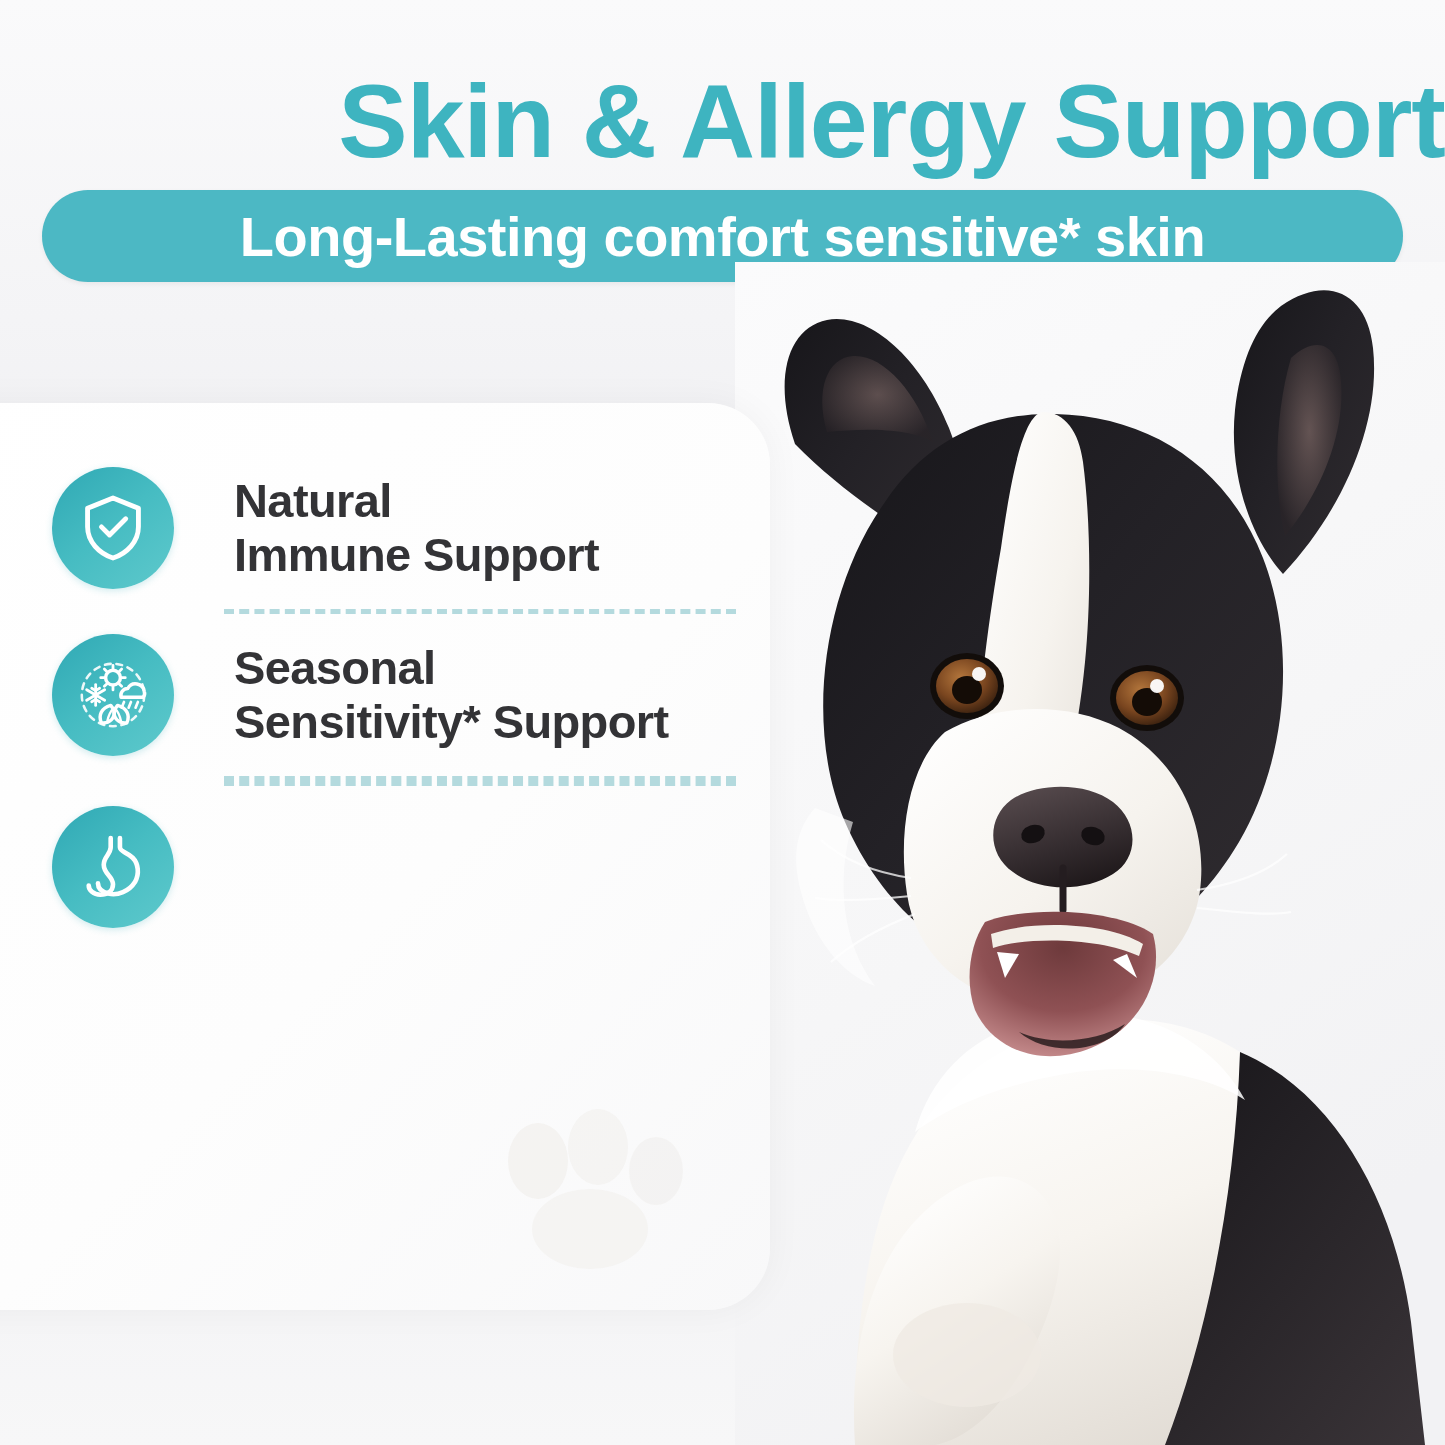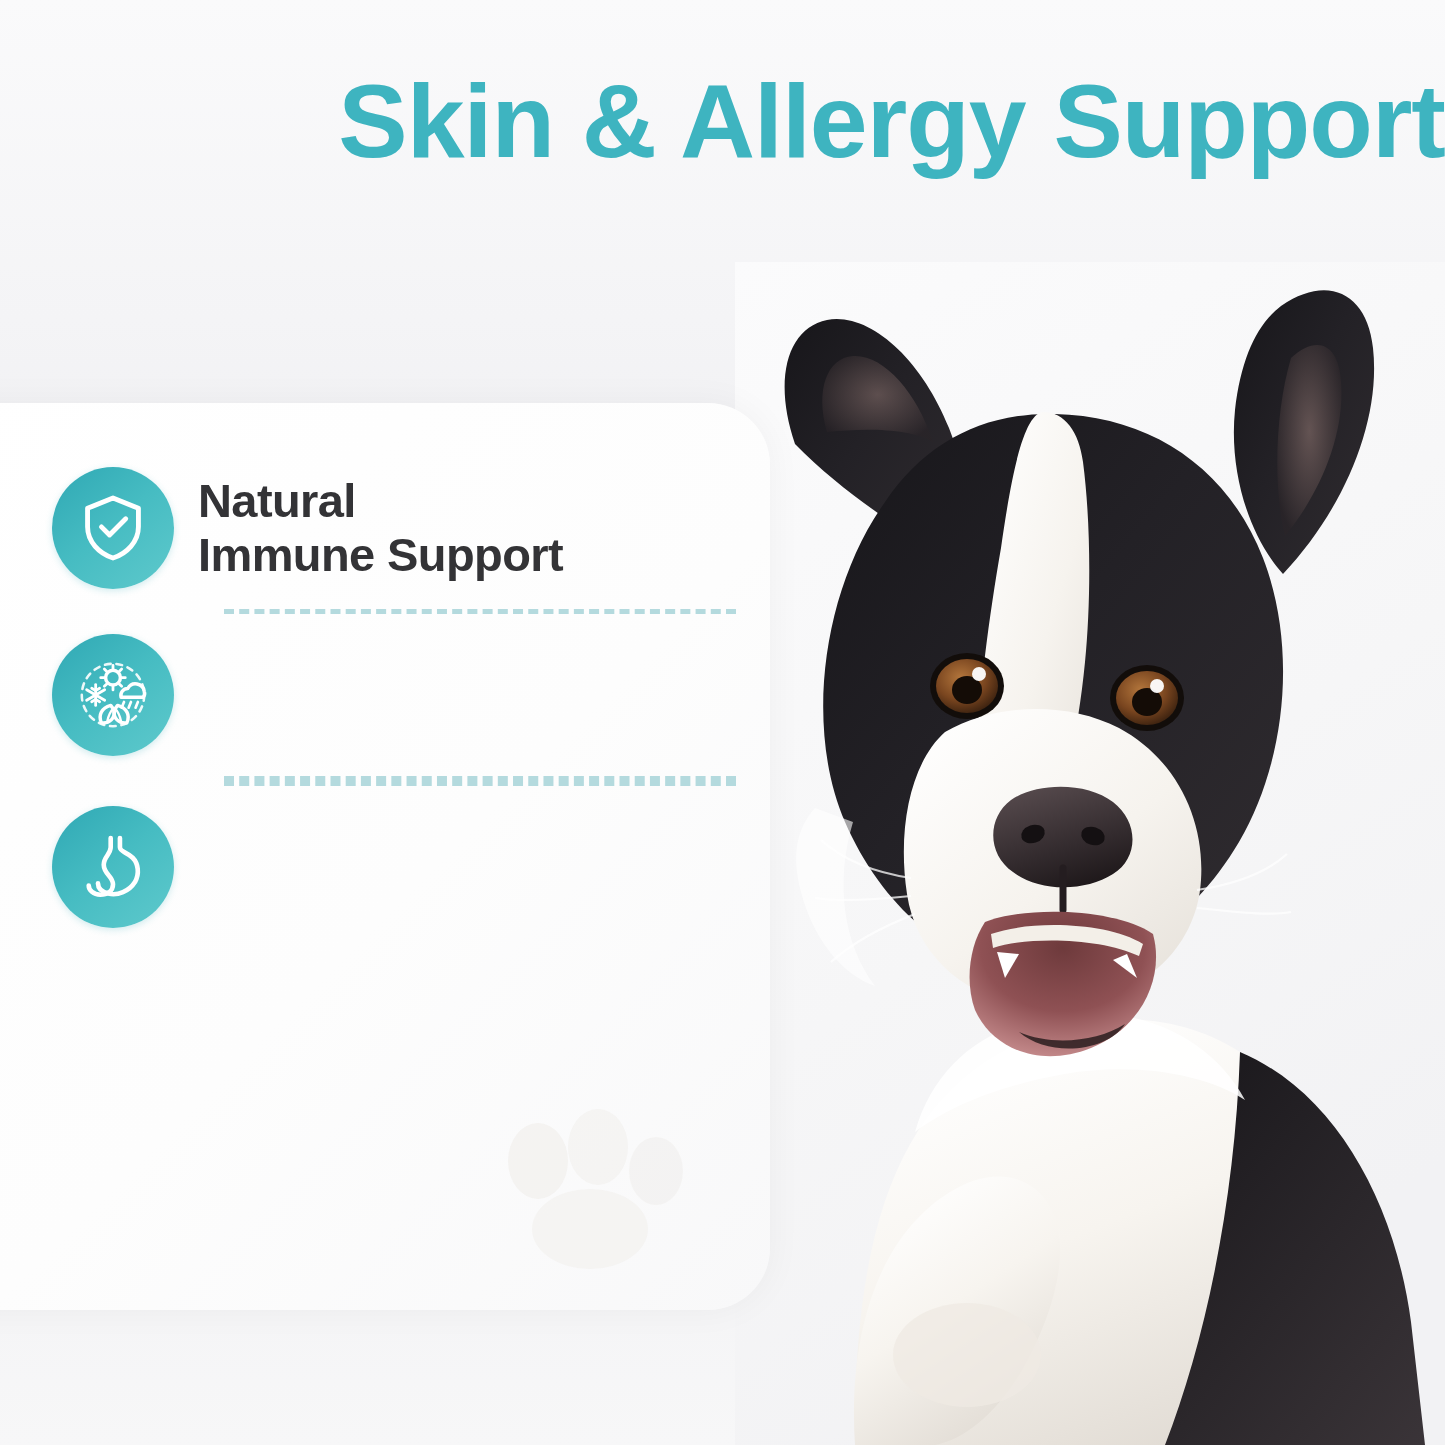--- a/index.html
+++ b/index.html
@@ -71,21 +71,21 @@
 
   .feature-list {
     position:absolute;
     left:112px; top:44px;
     width:700px;
   }
 
   .feature-row {
     display:flex;
     align-items:center;
-    gap:24px;
+    gap:60px;
     height:162px;
   }
 
   .icon-badge {
     flex:0 0 auto;
     width:122px; height:122px;
     border-radius:50%;
     background:linear-gradient(140deg,#2fa8b4 0%,#46bcc2 48%,#5ec9cc 100%);
     display:flex; align-items:center; justify-content:center;
     box-shadow:0 2px 7px rgba(47,168,180,0.22);
@@ -117,20 +117,23 @@
     pointer-events:none;
   }
 </style>
 </head>
 <body>
 
 <div id="poster">
 
   <div class="headline">Skin &amp; Allergy Support</div>
 
+  <div class="subtitle-pill">
+    <span class="subtitle-text">Long-Lasting comfort sensitive* skin</span>
+  </div>
 
   <div class="dog-layer">
     <svg class="dog-svg" viewBox="0 0 710 1183" preserveAspectRatio="xMidYMin slice">
       <defs>
         <linearGradient id="photoBg" x1="0" y1="0" x2="0.4" y2="1">
           <stop offset="0%" stop-color="#fbfbfc"></stop>
           <stop offset="60%" stop-color="#f6f6f7"></stop>
           <stop offset="100%" stop-color="#f2f2f4"></stop>
         </linearGradient>
         <linearGradient id="furBlack" x1="0" y1="0" x2="1" y2="1">
@@ -302,20 +305,22 @@
               <path d="M47.5 38 L45.5 43"></path>
               <path d="M53.5 38 L51.5 43"></path>
             </g>
 
             <path d="M30 41 C22 43 19 50 22 56 C29 57 34 52 33 45 Z"></path>
             <path d="M27 55 C28 50 30 46 32 44" stroke-width="2"></path>
             <path d="M36 41 C44 43 47 50 44 56 C37 57 32 52 33 45 Z"></path>
             <path d="M39 55 C38 50 36 46 34 44" stroke-width="2"></path>
           </svg>
         </div>
+        <div class="feature-text">Seasonal
+Sensitivity* Support</div>
       </div>
 
       <div class="divider"></div>
 
 
       <div class="divider"></div>
 
       <div class="feature-row">
         <div class="icon-badge">
           <svg viewBox="0 0 64 64" fill="none" stroke="#ffffff" stroke-width="4" stroke-linecap="round" stroke-linejoin="round">

